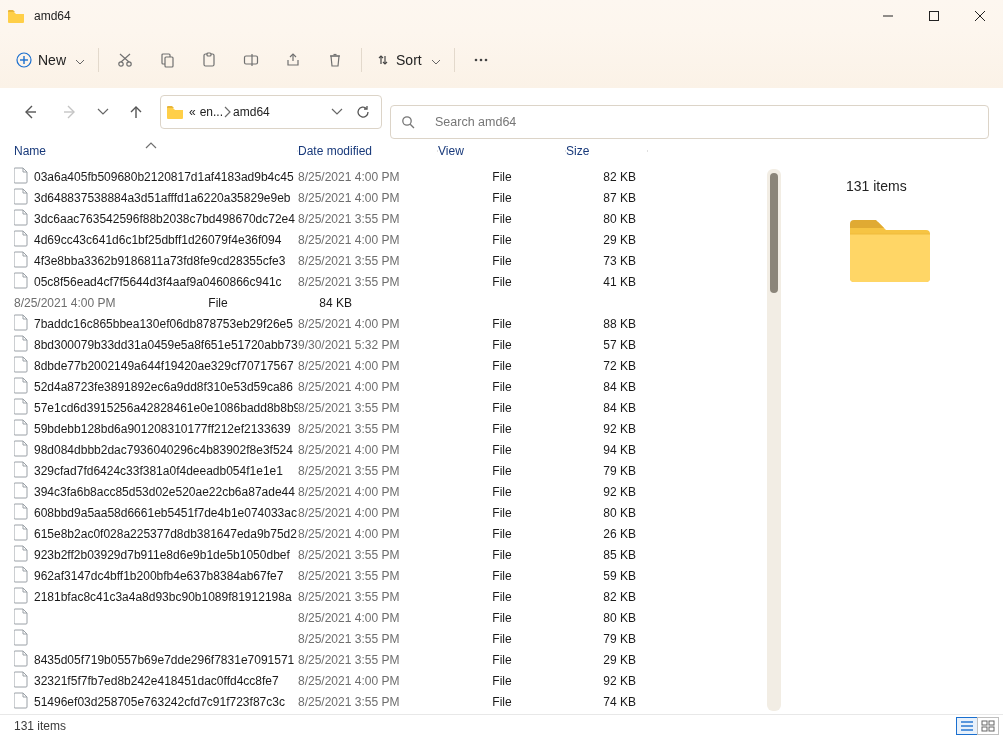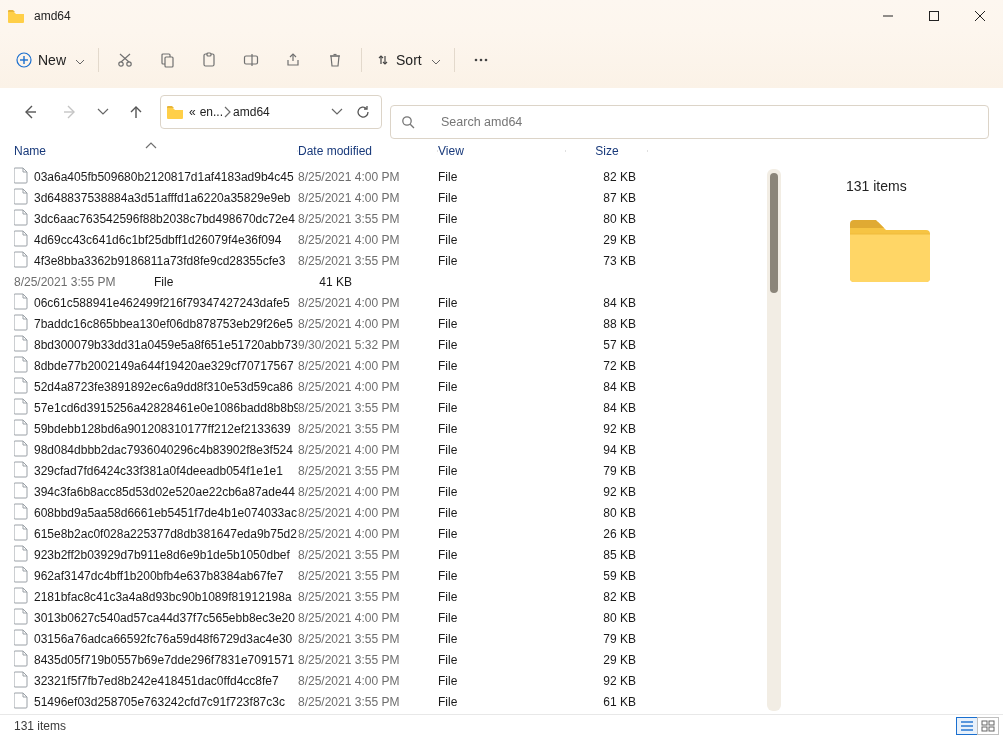--- a/index.html
+++ b/index.html
@@ -75,21 +75,21 @@
     display: flex; align-items: center;
     background: #fff;
   }
   .addrbox { width: 222px; padding: 0 6px; }
   .addrbox .crumb { display: flex; align-items: center; gap: 4px; font-size: 12px; color: #222; padding: 0 2px; }
   .addrbox .crumb-sep svg { display: block; }
   .addrbox .spacer { flex: 1; }
   .addrbox .drop { width: 20px; display: flex; justify-content: center; }
   .addrbox .refresh { width: 24px; display: flex; justify-content: center; border-left: 0 solid transparent; margin-left: 4px; }
   .addrbox .leading { display: flex; align-items: center; }
-  .searchbox { flex: 1; padding: 14px 10px; gap: 24px; margin-top: 20px; }
+  .searchbox { flex: 1; padding: 14px 10px; gap: 18px; margin-top: 20px; }
   .searchbox input {
     border: none; outline: none; flex: 1;
     font-size: 12.5px; color: #222;
   }
   .searchbox input::placeholder { color: #767676; }
 
   
   .colhead {
     display: flex; align-items: center;
     height: 30px;
@@ -98,21 +98,21 @@
     color: #18397a;
   }
   .colhead .col { position: relative; }
   .colhead .sep {
     position: absolute; right: 0; top: 6px; bottom: 6px;
     width: 1px; background: #e0e0e0;
   }
   .col-name { width: 284px; display: flex; align-items: flex-end; }
   .col-date { width: 140px; }
   .col-type { width: 128px; }
-  .col-size { width: 82px; text-align: center; }
+  .col-size { width: 82px; text-align: left; }
   .sort-caret {
     position: absolute; left: 132px; top: -6px;
     color: #6f6f6f;
   }
 
   
   .mainrow {
     flex: 1; display: flex; min-height: 0; gap: 47px;
   }
   .filepane {
@@ -124,21 +124,21 @@
     overflow: hidden;
   }
   .row {
     display: flex; align-items: center;
     height: 21px;
     padding-left: 14px;
     font-size: 12px;
   }
   .row .c-name { width: 284px; display: flex; align-items: center; gap: 6px; color: #1a1a1a; white-space: nowrap; overflow: hidden; }
   .row .c-date { width: 140px; color: #6d6d6d; }
-  .row .c-type { width: 128px; color: #1a1a1a; }
+  .row .c-type { width: 128px; color: #1a1a1a; text-align: center; }
   .row .c-size { width: 82px; color: #1a1a1a; text-align: right; padding-right: 12px; }
   .file-glyph { width: 14px; height: 16px; flex: 0 0 14px; }
 
   .vscroll {
     width: 14px;
     background: #f2ede4;
     position: relative;
     margin: 3px 2px 3px 0;
     border-radius: 6px;
   }
@@ -437,32 +437,32 @@
   <path d="M1 1 h8 l4 4 v10 a1 1 0 0 1 -1 1 h-11 a1 1 0 0 1 -1 -1 v-13 a1 1 0 0 1 1 -1 z" fill="#fff" stroke="#9aa0a6" stroke-width="1"></path>
   <path d="M9 1 v4 h4" fill="none" stroke="#9aa0a6" stroke-width="1"></path>
 </svg></span>
             <span>4f3e8bba3362b9186811a73fd8fe9cd28355cfe3</span>
           </div>
           <div class="c-date">8/25/2021 3:55 PM</div>
           <div class="c-type">File</div>
           <div class="c-size">73 KB</div>
         </div>
         <div class="row">
+          <div class="c-name">
+            <span><svg class="file-glyph" viewBox="0 0 14 16">
+  <path d="M1 1 h8 l4 4 v10 a1 1 0 0 1 -1 1 h-11 a1 1 0 0 1 -1 -1 v-13 a1 1 0 0 1 1 -1 z" fill="#fff" stroke="#9aa0a6" stroke-width="1"></path>
+  <path d="M9 1 v4 h4" fill="none" stroke="#9aa0a6" stroke-width="1"></path>
+</svg></span>
+            <span>05c8f56ead4cf7f5644d3f4aaf9a0460866c941c</span>
+          </div>
           <div class="c-date">8/25/2021 3:55 PM</div>
           <div class="c-type">File</div>
           <div class="c-size">41 KB</div>
         </div>
         <div class="row">
-          <div class="c-name">
-            <span><svg class="file-glyph" viewBox="0 0 14 16">
-  <path d="M1 1 h8 l4 4 v10 a1 1 0 0 1 -1 1 h-11 a1 1 0 0 1 -1 -1 v-13 a1 1 0 0 1 1 -1 z" fill="#fff" stroke="#9aa0a6" stroke-width="1"></path>
-  <path d="M9 1 v4 h4" fill="none" stroke="#9aa0a6" stroke-width="1"></path>
-</svg></span>
-            <span>06c61c588941e462499f216f79347427243dafe5</span>
-          </div>
           <div class="c-date">8/25/2021 4:00 PM</div>
           <div class="c-type">File</div>
           <div class="c-size">84 KB</div>
         </div>
         <div class="row">
           <div class="c-name">
             <span><svg class="file-glyph" viewBox="0 0 14 16">
   <path d="M1 1 h8 l4 4 v10 a1 1 0 0 1 -1 1 h-11 a1 1 0 0 1 -1 -1 v-13 a1 1 0 0 1 1 -1 z" fill="#fff" stroke="#9aa0a6" stroke-width="1"></path>
   <path d="M9 1 v4 h4" fill="none" stroke="#9aa0a6" stroke-width="1"></path>
 </svg></span>
@@ -627,33 +627,31 @@
           <div class="c-date">8/25/2021 3:55 PM</div>
           <div class="c-type">File</div>
           <div class="c-size">82 KB</div>
         </div>
         <div class="row">
           <div class="c-name">
             <span><svg class="file-glyph" viewBox="0 0 14 16">
   <path d="M1 1 h8 l4 4 v10 a1 1 0 0 1 -1 1 h-11 a1 1 0 0 1 -1 -1 v-13 a1 1 0 0 1 1 -1 z" fill="#fff" stroke="#9aa0a6" stroke-width="1"></path>
   <path d="M9 1 v4 h4" fill="none" stroke="#9aa0a6" stroke-width="1"></path>
 </svg></span>
-            <span>3013b0627c540ad57ca44d37f7c565ebb8ec3e20</span>
           </div>
           <div class="c-date">8/25/2021 4:00 PM</div>
           <div class="c-type">File</div>
           <div class="c-size">80 KB</div>
         </div>
         <div class="row">
           <div class="c-name">
             <span><svg class="file-glyph" viewBox="0 0 14 16">
   <path d="M1 1 h8 l4 4 v10 a1 1 0 0 1 -1 1 h-11 a1 1 0 0 1 -1 -1 v-13 a1 1 0 0 1 1 -1 z" fill="#fff" stroke="#9aa0a6" stroke-width="1"></path>
   <path d="M9 1 v4 h4" fill="none" stroke="#9aa0a6" stroke-width="1"></path>
 </svg></span>
-            <span>03156a76adca66592fc76a59d48f6729d3ac4e30</span>
           </div>
           <div class="c-date">8/25/2021 3:55 PM</div>
           <div class="c-type">File</div>
           <div class="c-size">79 KB</div>
         </div>
         <div class="row">
           <div class="c-name">
             <span><svg class="file-glyph" viewBox="0 0 14 16">
   <path d="M1 1 h8 l4 4 v10 a1 1 0 0 1 -1 1 h-11 a1 1 0 0 1 -1 -1 v-13 a1 1 0 0 1 1 -1 z" fill="#fff" stroke="#9aa0a6" stroke-width="1"></path>
   <path d="M9 1 v4 h4" fill="none" stroke="#9aa0a6" stroke-width="1"></path>
@@ -679,21 +677,21 @@
         <div class="row">
           <div class="c-name">
             <span><svg class="file-glyph" viewBox="0 0 14 16">
   <path d="M1 1 h8 l4 4 v10 a1 1 0 0 1 -1 1 h-11 a1 1 0 0 1 -1 -1 v-13 a1 1 0 0 1 1 -1 z" fill="#fff" stroke="#9aa0a6" stroke-width="1"></path>
   <path d="M9 1 v4 h4" fill="none" stroke="#9aa0a6" stroke-width="1"></path>
 </svg></span>
             <span>51496ef03d258705e763242cfd7c91f723f87c3c</span>
           </div>
           <div class="c-date">8/25/2021 3:55 PM</div>
           <div class="c-type">File</div>
-          <div class="c-size">61 KB</div>
+          <div class="c-size">74 KB</div>
         </div>
       </div>
   </div>
 
   <div class="vscroll">
     <div class="thumb"></div>
   </div>
 
   <div class="detailspane">
     <div class="count">131 items</div>

